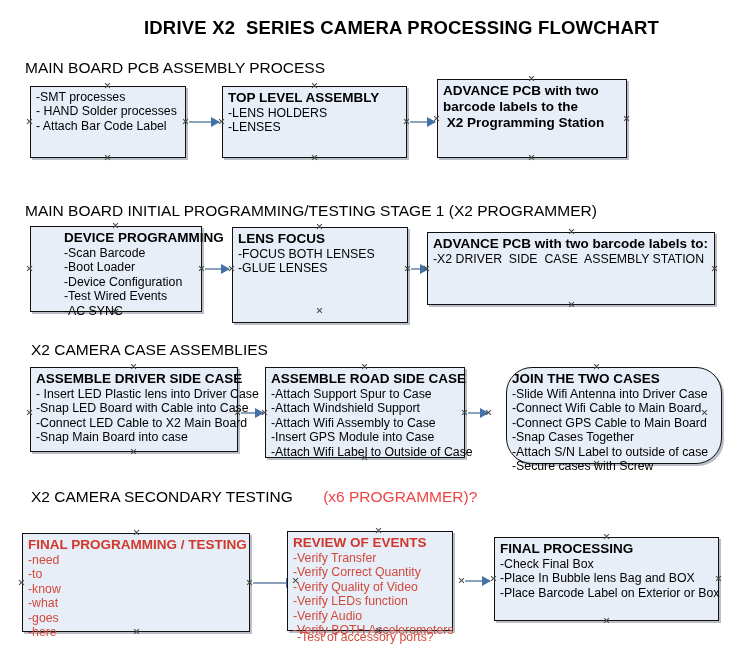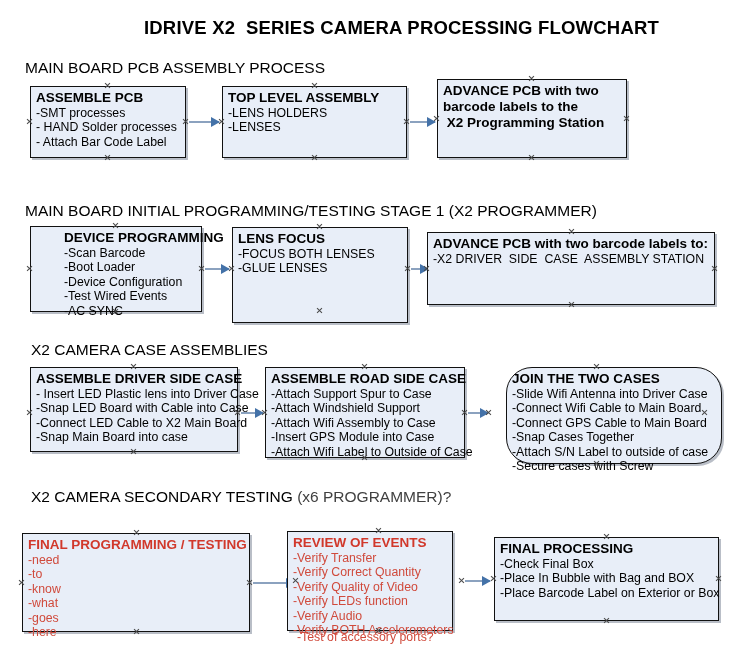--- a/index.html
+++ b/index.html
@@ -32,21 +32,22 @@
     white-space: pre;
     margin-left: 28px;
   }
   .section-head {
     position: absolute;
     font-size: 15.5px;
     font-weight: normal;
     white-space: pre;
   }
   .section-head .accent {
-    color: #404040;
+    color: #ef4444;
+    margin-left: 26px;
   }
   
   .box {
     position: absolute;
     background: #e8eef8;
     border: 1px solid #111111;
     box-sizing: border-box;
     box-shadow: 2px 2px 0 0 #b9bec7;
     padding: 3px 4px 2px 5px;
     overflow: visible;
@@ -110,21 +111,20 @@
 </head>
 <body>
 
 <div class="canvas">
 
   <div class="doc-title">IDRIVE X2  SERIES CAMERA PROCESSING FLOWCHART</div>
 
   <div class="section-head" style="left:25px; top:59px;">MAIN BOARD PCB ASSEMBLY PROCESS</div>
 
   <div class="box" style="left:30px; top:86px; width:156px; height:72px;">
-    <div class="box-title">ASSEMBLE PCB</div>
     <div class="box-line">-SMT processes</div>
     <div class="box-line">- HAND Solder processes</div>
     <div class="box-line">- Attach Bar Code Label</div>
   </div>
   <div class="handle" style="left:104px; top:82px;"></div>
   <div class="handle" style="left:104px; top:154px;"></div>
   <div class="handle" style="left:26px; top:118px;"></div>
   <div class="handle" style="left:182px; top:118px;"></div>
 
   <div class="conn" style="left:189px; top:121px; width:30px;">
@@ -281,21 +281,21 @@
   <div class="handle" style="left:292px; top:577px;"></div>
   <div class="handle" style="left:458px; top:577px;"></div>
 
   <div class="conn" style="left:465px; top:580px; width:25px;">
     <span class="arrow"></span>
   </div>
 
   <div class="box" style="left:494px; top:537px; width:225px; height:84px;">
     <div class="box-title">FINAL PROCESSING</div>
     <div class="box-line">-Check Final Box</div>
-    <div class="box-line">-Place In Bubble with Bag and BOX</div>
+    <div class="box-line">-Place In Bubble lens Bag and BOX</div>
     <div class="box-line">-Place Barcode Label on Exterior or Box</div>
   </div>
   <div class="handle" style="left:603px; top:533px;"></div>
   <div class="handle" style="left:603px; top:617px;"></div>
   <div class="handle" style="left:490px; top:575px;"></div>
   <div class="handle" style="left:715px; top:575px;"></div>
 
 </div>
 
 </body></html>

